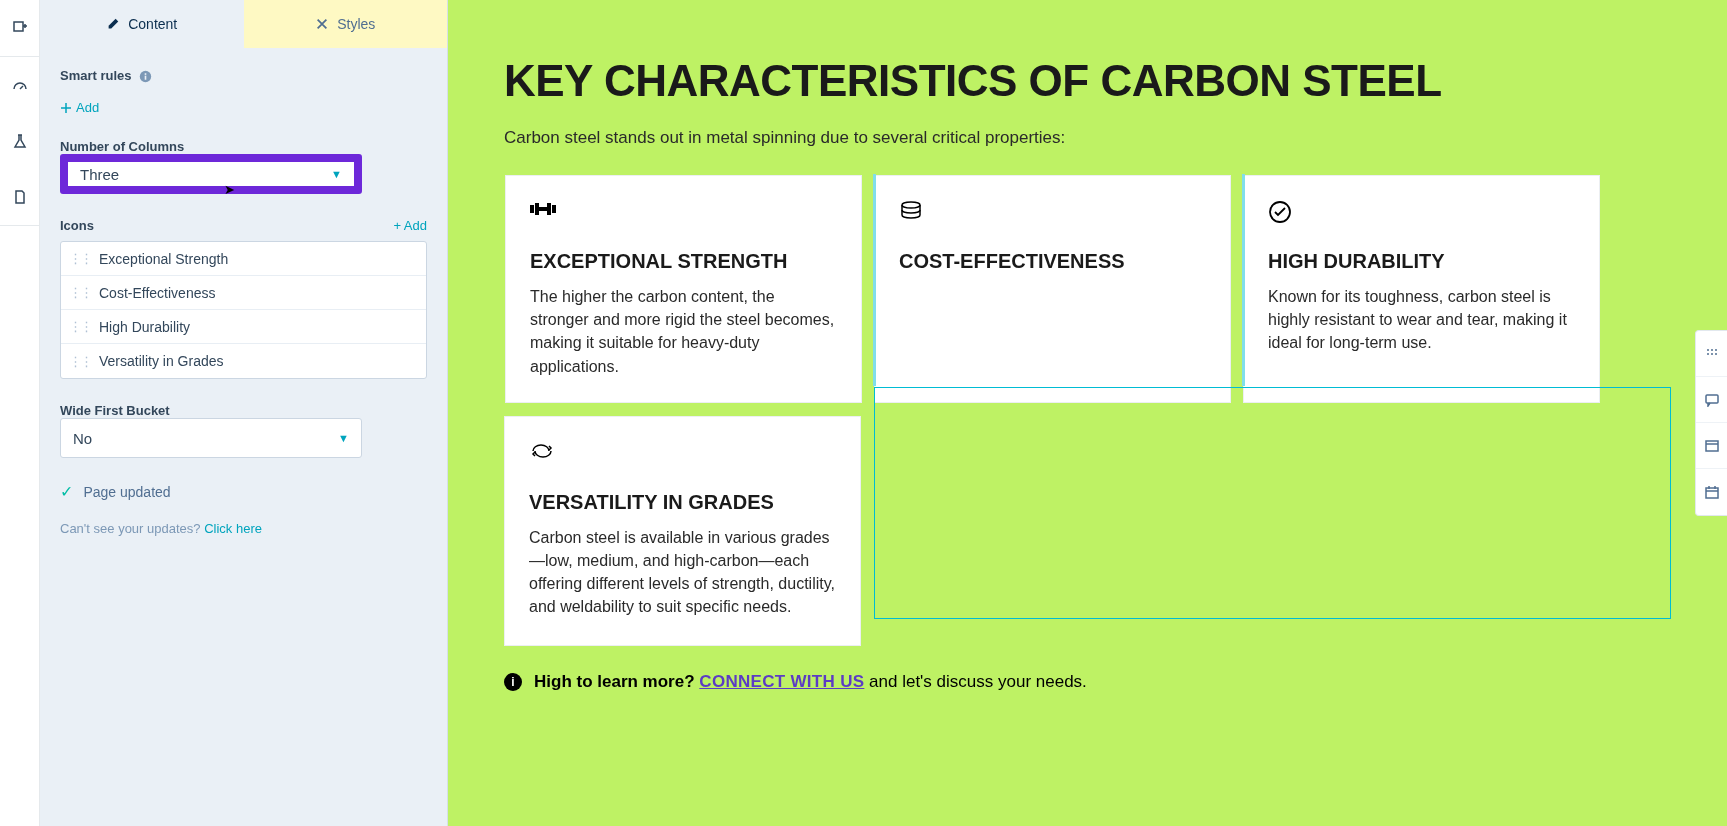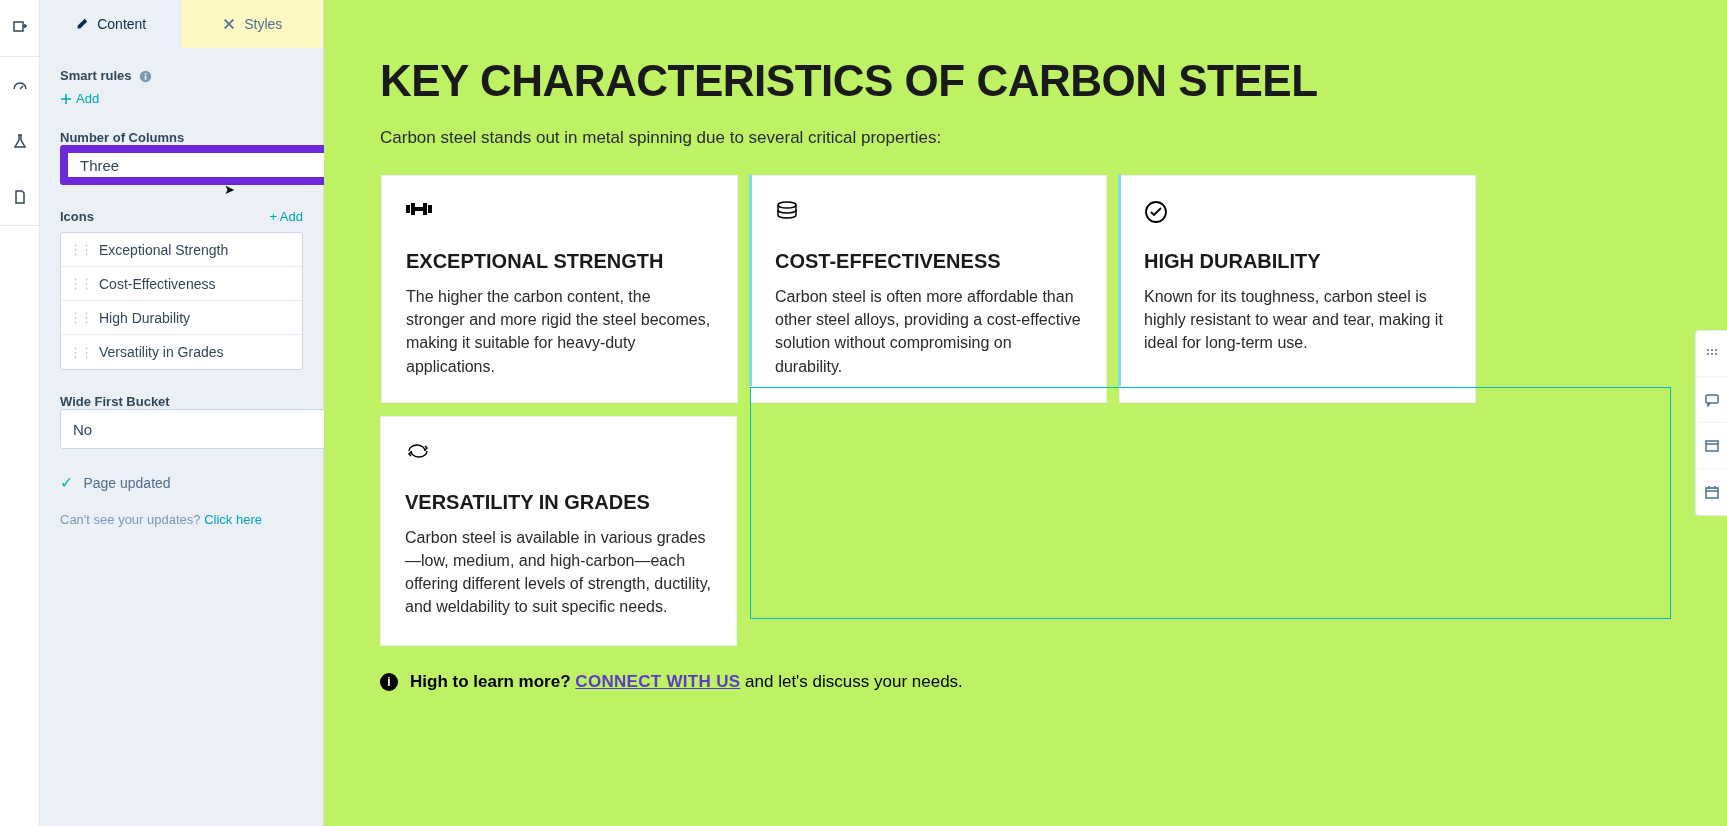--- a/index.html
+++ b/index.html
@@ -20,21 +20,21 @@
   display: flex;
   flex-direction: column;
   align-items: center;
 }
 .rail-group { border-bottom: 1px solid #e5e9ec; width: 100%; display: flex; flex-direction: column; align-items: center; }
 .rail-item { width: 40px; height: 56px; display: flex; align-items: center; justify-content: center; color: #33475b; cursor: pointer; }
 .rail-item svg { width: 16px; height: 16px; }
 
 
 .sidebar {
-  width: 284px;
+  width: 408px;
   background: #eaf0f6;
   border-right: 1px solid #d6dfe8;
   display: flex;
   flex-direction: column;
   font-size: 14px;
   color: #33475b;
 }
 .tabs { display: flex; height: 48px; }
 .tab { flex: 1; display: flex; align-items: center; justify-content: center; gap: 8px; cursor: pointer; color: #506e91; background: #fef9c3; }
 .tab.active { background: #eaf0f6; color: #0b2e4f; font-weight: 500; }
@@ -153,21 +153,21 @@
   <div class="panel">
     <div class="section">
       <div class="label">
         <span>Smart rules</span>
         <svg class="info-icon" viewBox="0 0 16 16">
             <circle cx="8" cy="8" r="7"></circle>
             <rect x="7" y="7" width="2" height="5" fill="#eaf0f6"></rect>
             <rect x="7" y="4" width="2" height="2" fill="#eaf0f6"></rect>
           </svg>
       </div>
-      <div class="add-link" style="margin-top:8px">
+      <div class="add-link" style="margin-top:17px">
         <svg viewBox="0 0 12 12" stroke="#00a4bd" stroke-width="1.5">
             <path d="M6 1v10M1 6h10"></path>
           </svg>
         <span>Add</span>
       </div>
     </div>
 
     <div class="section">
       <div class="label">Number of Columns</div>
       <div class="select focused">
@@ -245,21 +245,20 @@
         </div>
         <div class="card">
           <div class="icon-wrap">
             <svg width="24" height="24" viewBox="0 0 24 24" fill="none" stroke="#000" stroke-width="1.5">
                 <ellipse cx="12" cy="5" rx="9" ry="3"></ellipse>
                 <path d="M3 5v5c0 1.7 4 3 9 3s9-1.3 9-3V5"></path>
                 <path d="M3 10v5c0 1.7 4 3 9 3s9-1.3 9-3v-5"></path>
               </svg>
           </div>
           <h3>COST-EFFECTIVENESS</h3>
-          <p>Carbon steel is often more affordable than other steel alloys, providing a cost-effective solution without compromising on durability.</p>
         </div>
         <div class="card">
           <div class="icon-wrap">
             <svg width="24" height="24" viewBox="0 0 24 24" fill="none" stroke="#000" stroke-width="1.8">
                 <circle cx="12" cy="12" r="10"></circle>
                 <path d="M7 12l3 3 7-7"></path>
               </svg>
           </div>
           <h3>HIGH DURABILITY</h3>
           <p>Known for its toughness, carbon steel is highly resistant to wear and tear, making it ideal for long-term use.</p>

